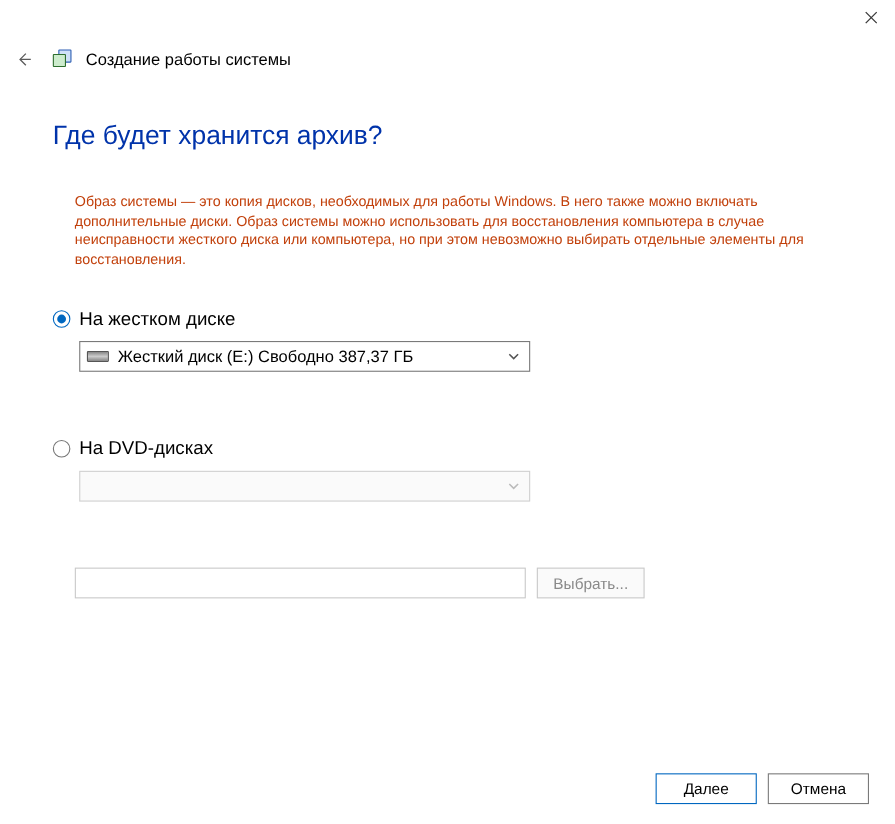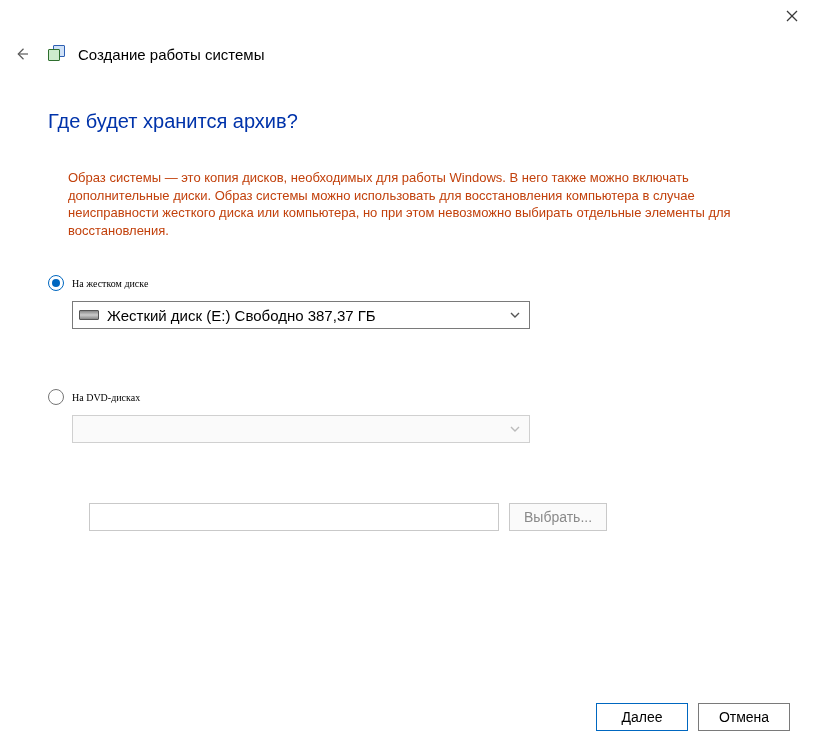--- a/index.html
+++ b/index.html
@@ -77,21 +77,21 @@
       margin-left: 4px;
     }
     .content {
       position: absolute;
       left: 48px;
       right: 48px;
       top: 110px;
     }
     .heading {
       color: #0033aa;
-      font-size: 20px;
+      font-size: 24px;
       font-weight: 400;
       margin-bottom: 36px;
     }
     .description {
       font-size: 13px;
       line-height: 1.35;
       color: #c2410c;
       margin-bottom: 36px;
       max-width: 700px;
       margin-left: 20px;
@@ -120,26 +120,25 @@
       border-color: #0067c0;
     }
     .radio.checked::after {
       content: "";
       width: 8px;
       height: 8px;
       background: #0067c0;
       border-radius: 50%;
     }
     .radio-label {
-      font-size: 10px;
-      font-family: Liberation Serif, serif;
+      font-size: 17px;
     }
     .dropdown {
       margin-left: 24px;
-      width: 458px;
+      width: 410px;
       height: 28px;
       border: 1px solid #7a7a7a;
       background: #ffffff;
       display: flex;
       align-items: center;
       padding: 0 6px;
       position: relative;
       cursor: pointer;
     }
     .dropdown.disabled {
@@ -165,21 +164,21 @@
     .dropdown-chevron {
       width: 16px;
       display: flex;
       align-items: center;
       justify-content: center;
       color: #555;
     }
     .dropdown.disabled .dropdown-chevron { color: #bbb; }
     .dropdown-chevron svg { width: 10px; height: 10px; }
     .net-row {
-      margin-left: 41px;
+      margin-left: 20px;
       display: flex;
       align-items: center;
       gap: 10px;
     }
     .text-input {
       width: 410px;
       height: 28px;
       border: 1px solid #7a7a7a;
       background: #ffffff;
       padding: 0 6px;

